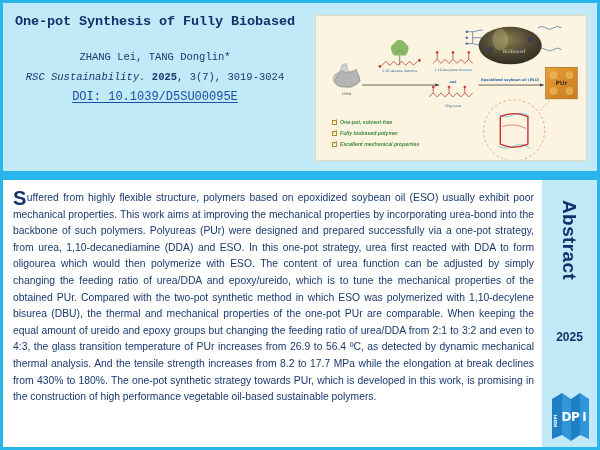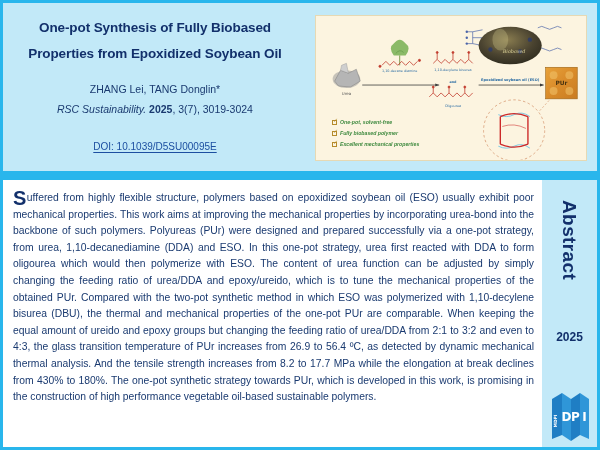--- a/index.html
+++ b/index.html
@@ -20,46 +20,47 @@
   #header {
     position: absolute;
     left: 0; top: 0;
     width: 594px; height: 168px;
     background: #c2e9f8;
     display: flex;
     flex-direction: row;
   }
   #header-left {
     width: 300px;
-    padding: 12px 6px 4px 10px;
+    padding: 6px 6px 4px 10px;
     display: flex;
     flex-direction: column;
     align-items: center;
+    font-family: Liberation Mono, monospace;
   }
   .title-line {
     color: #12306b;
     font-weight: bold;
     font-size: 13.5px;
     line-height: 26px;
     text-align: center;
     letter-spacing: -0.1px;
     white-space: nowrap;
   }
   .meta {
     color: #1a3a70;
     font-size: 10.5px;
     text-align: center;
   }
   #authors { margin-top: 16px; }
   #journal { margin-top: 8px; }
   #journal .jname { font-style: italic; }
   #journal .jyear { font-weight: bold; }
   #doi {
-    margin-top: 26px;
-    font-size: 10px;
+    margin-top: 7px;
+    font-size: 12px;
     color: #1c4fa1;
     text-decoration: underline;
     text-underline-offset: 2px;
   }
 
   
   #ga-wrap {
     position: absolute;
     left: 312px; top: 12px;
     width: 272px; height: 146px;
@@ -168,21 +169,20 @@
 </style>
 </head>
 <body>
 
 <div id="page">
 
   <div id="header">
 
     <div id="header-left">
       <div class="title-line">One-pot Synthesis of Fully Biobased</div>
-      <div class="title-line">Properties from Epoxidized Soybean Oil</div>
 
       <div class="meta" id="authors">ZHANG Lei, TANG Donglin*</div>
 
       <div class="meta" id="journal">
         <span class="jname">RSC Sustainability.</span>
         <span class="jyear">2025</span><span>, 3(7), 3019-3024</span>
       </div>
 
       <div id="doi">DOI: 10.1039/D5SU00095E</div>
     </div>

